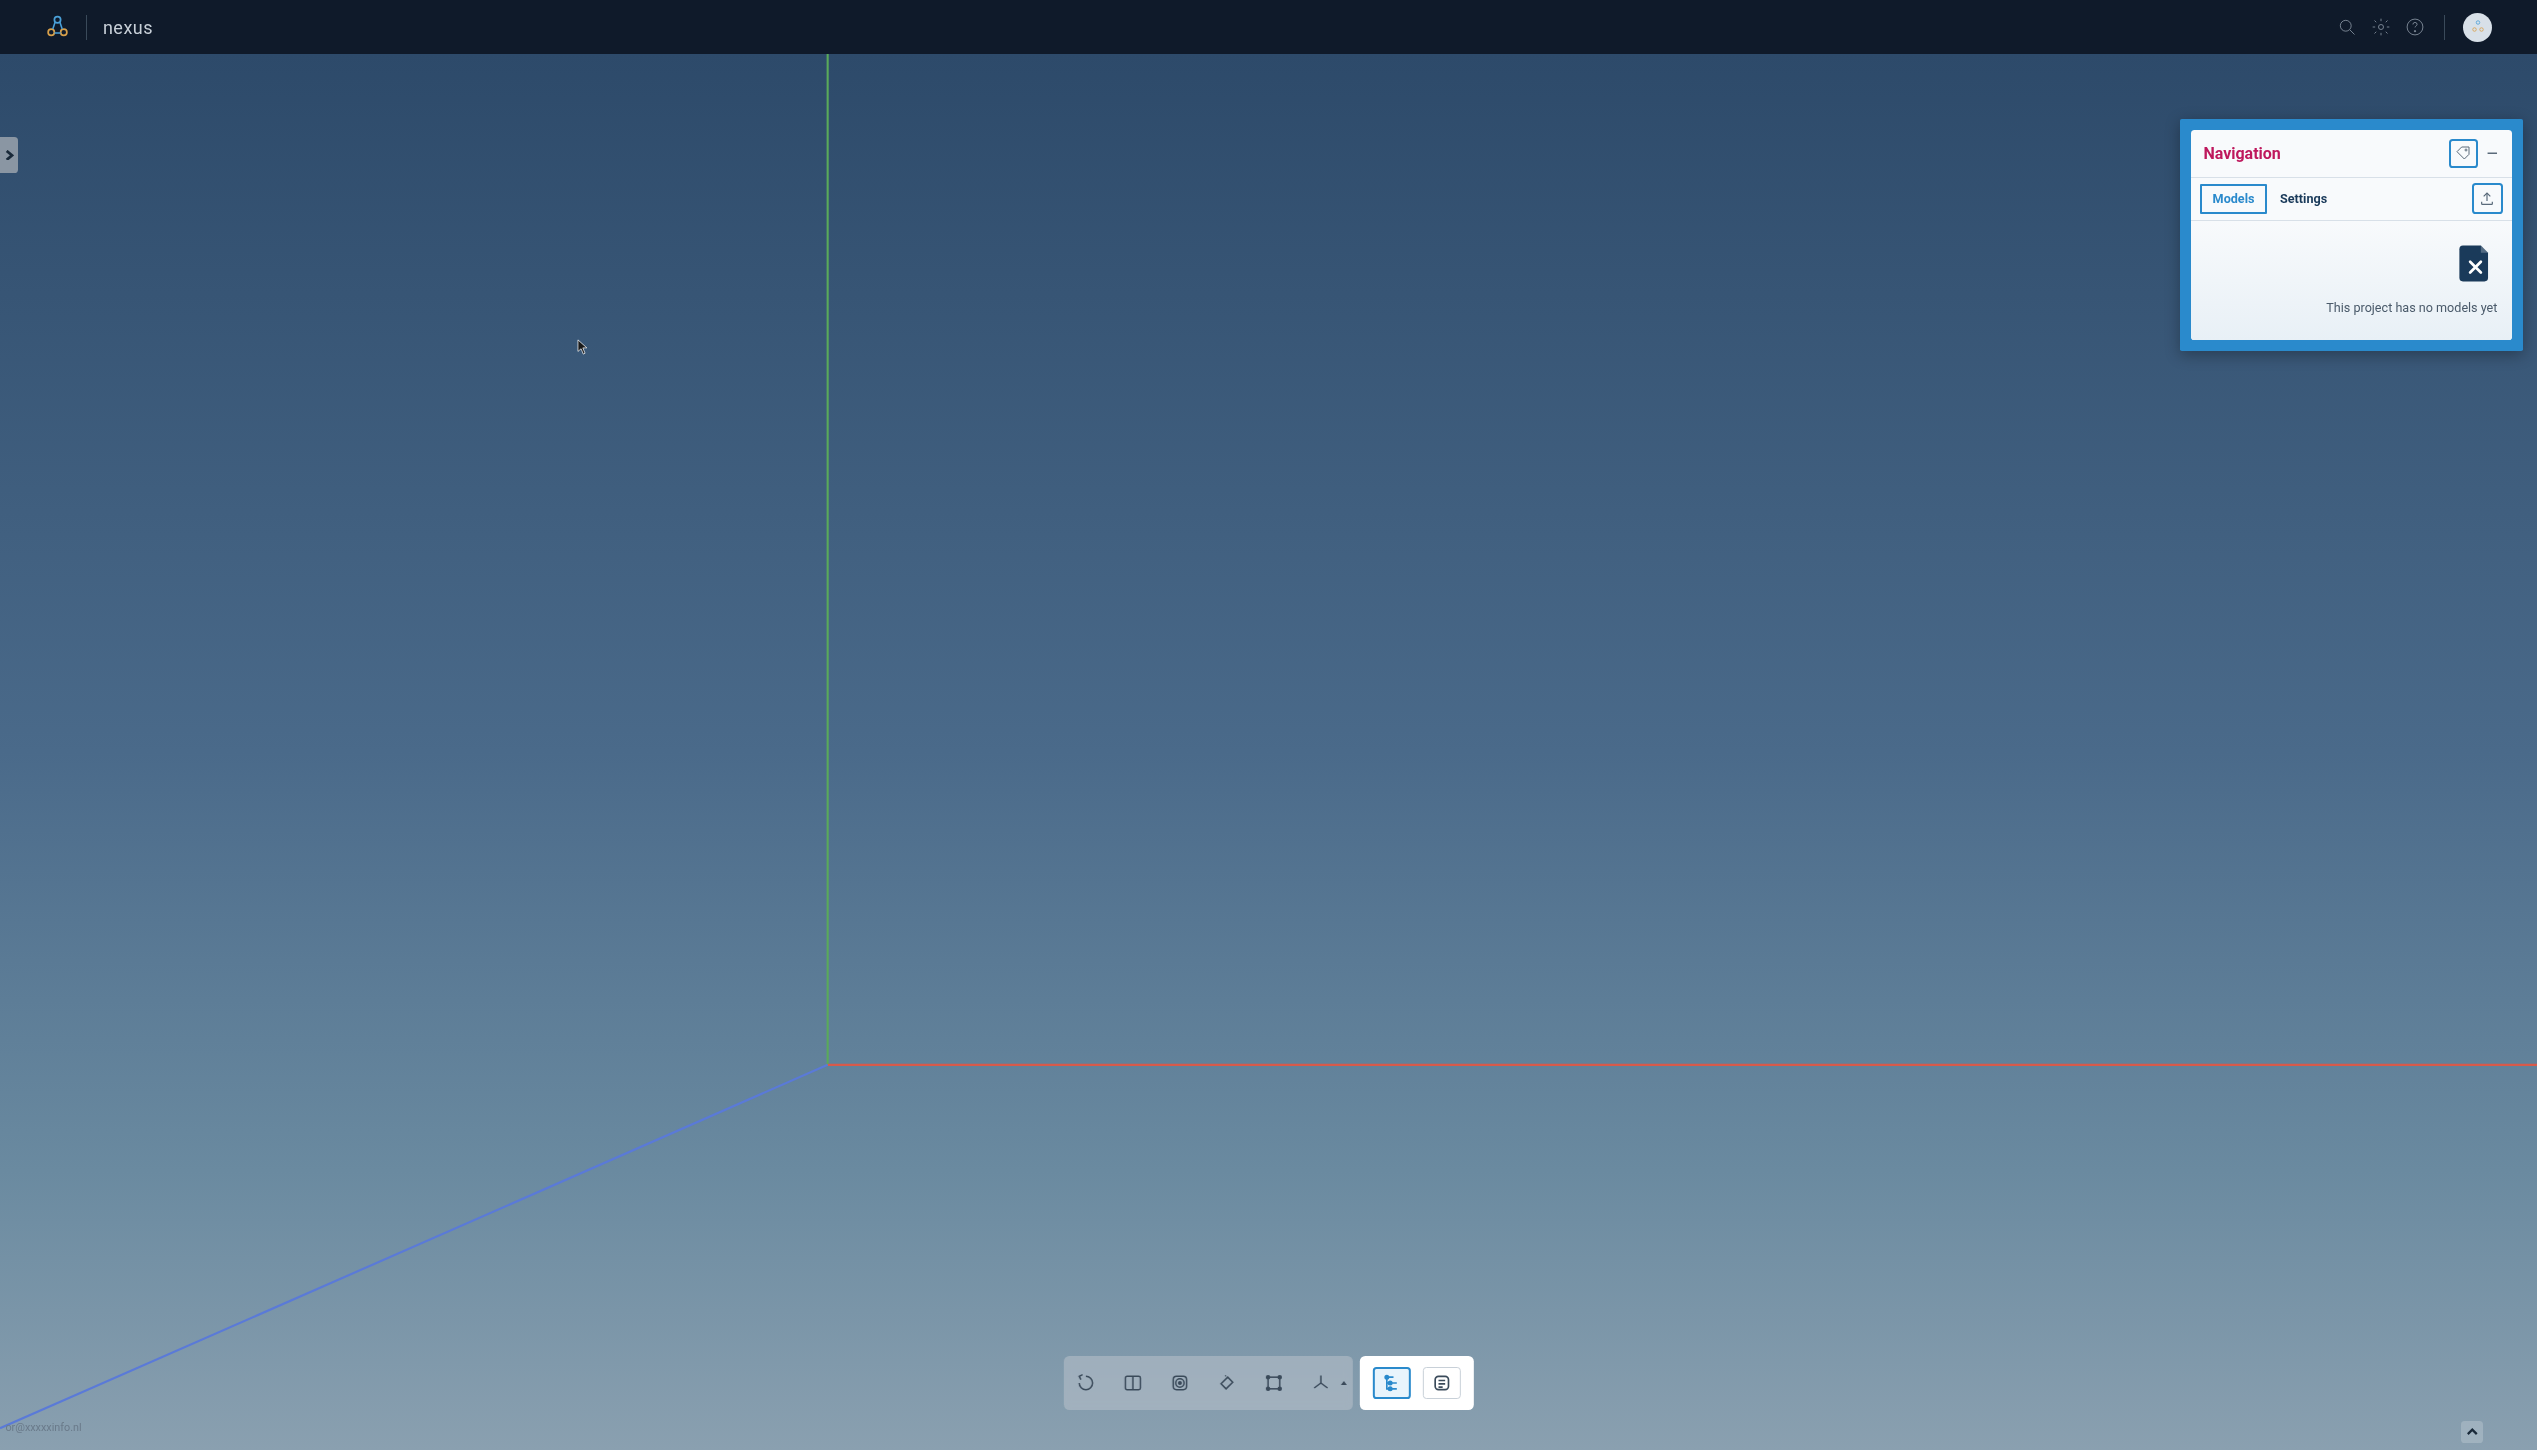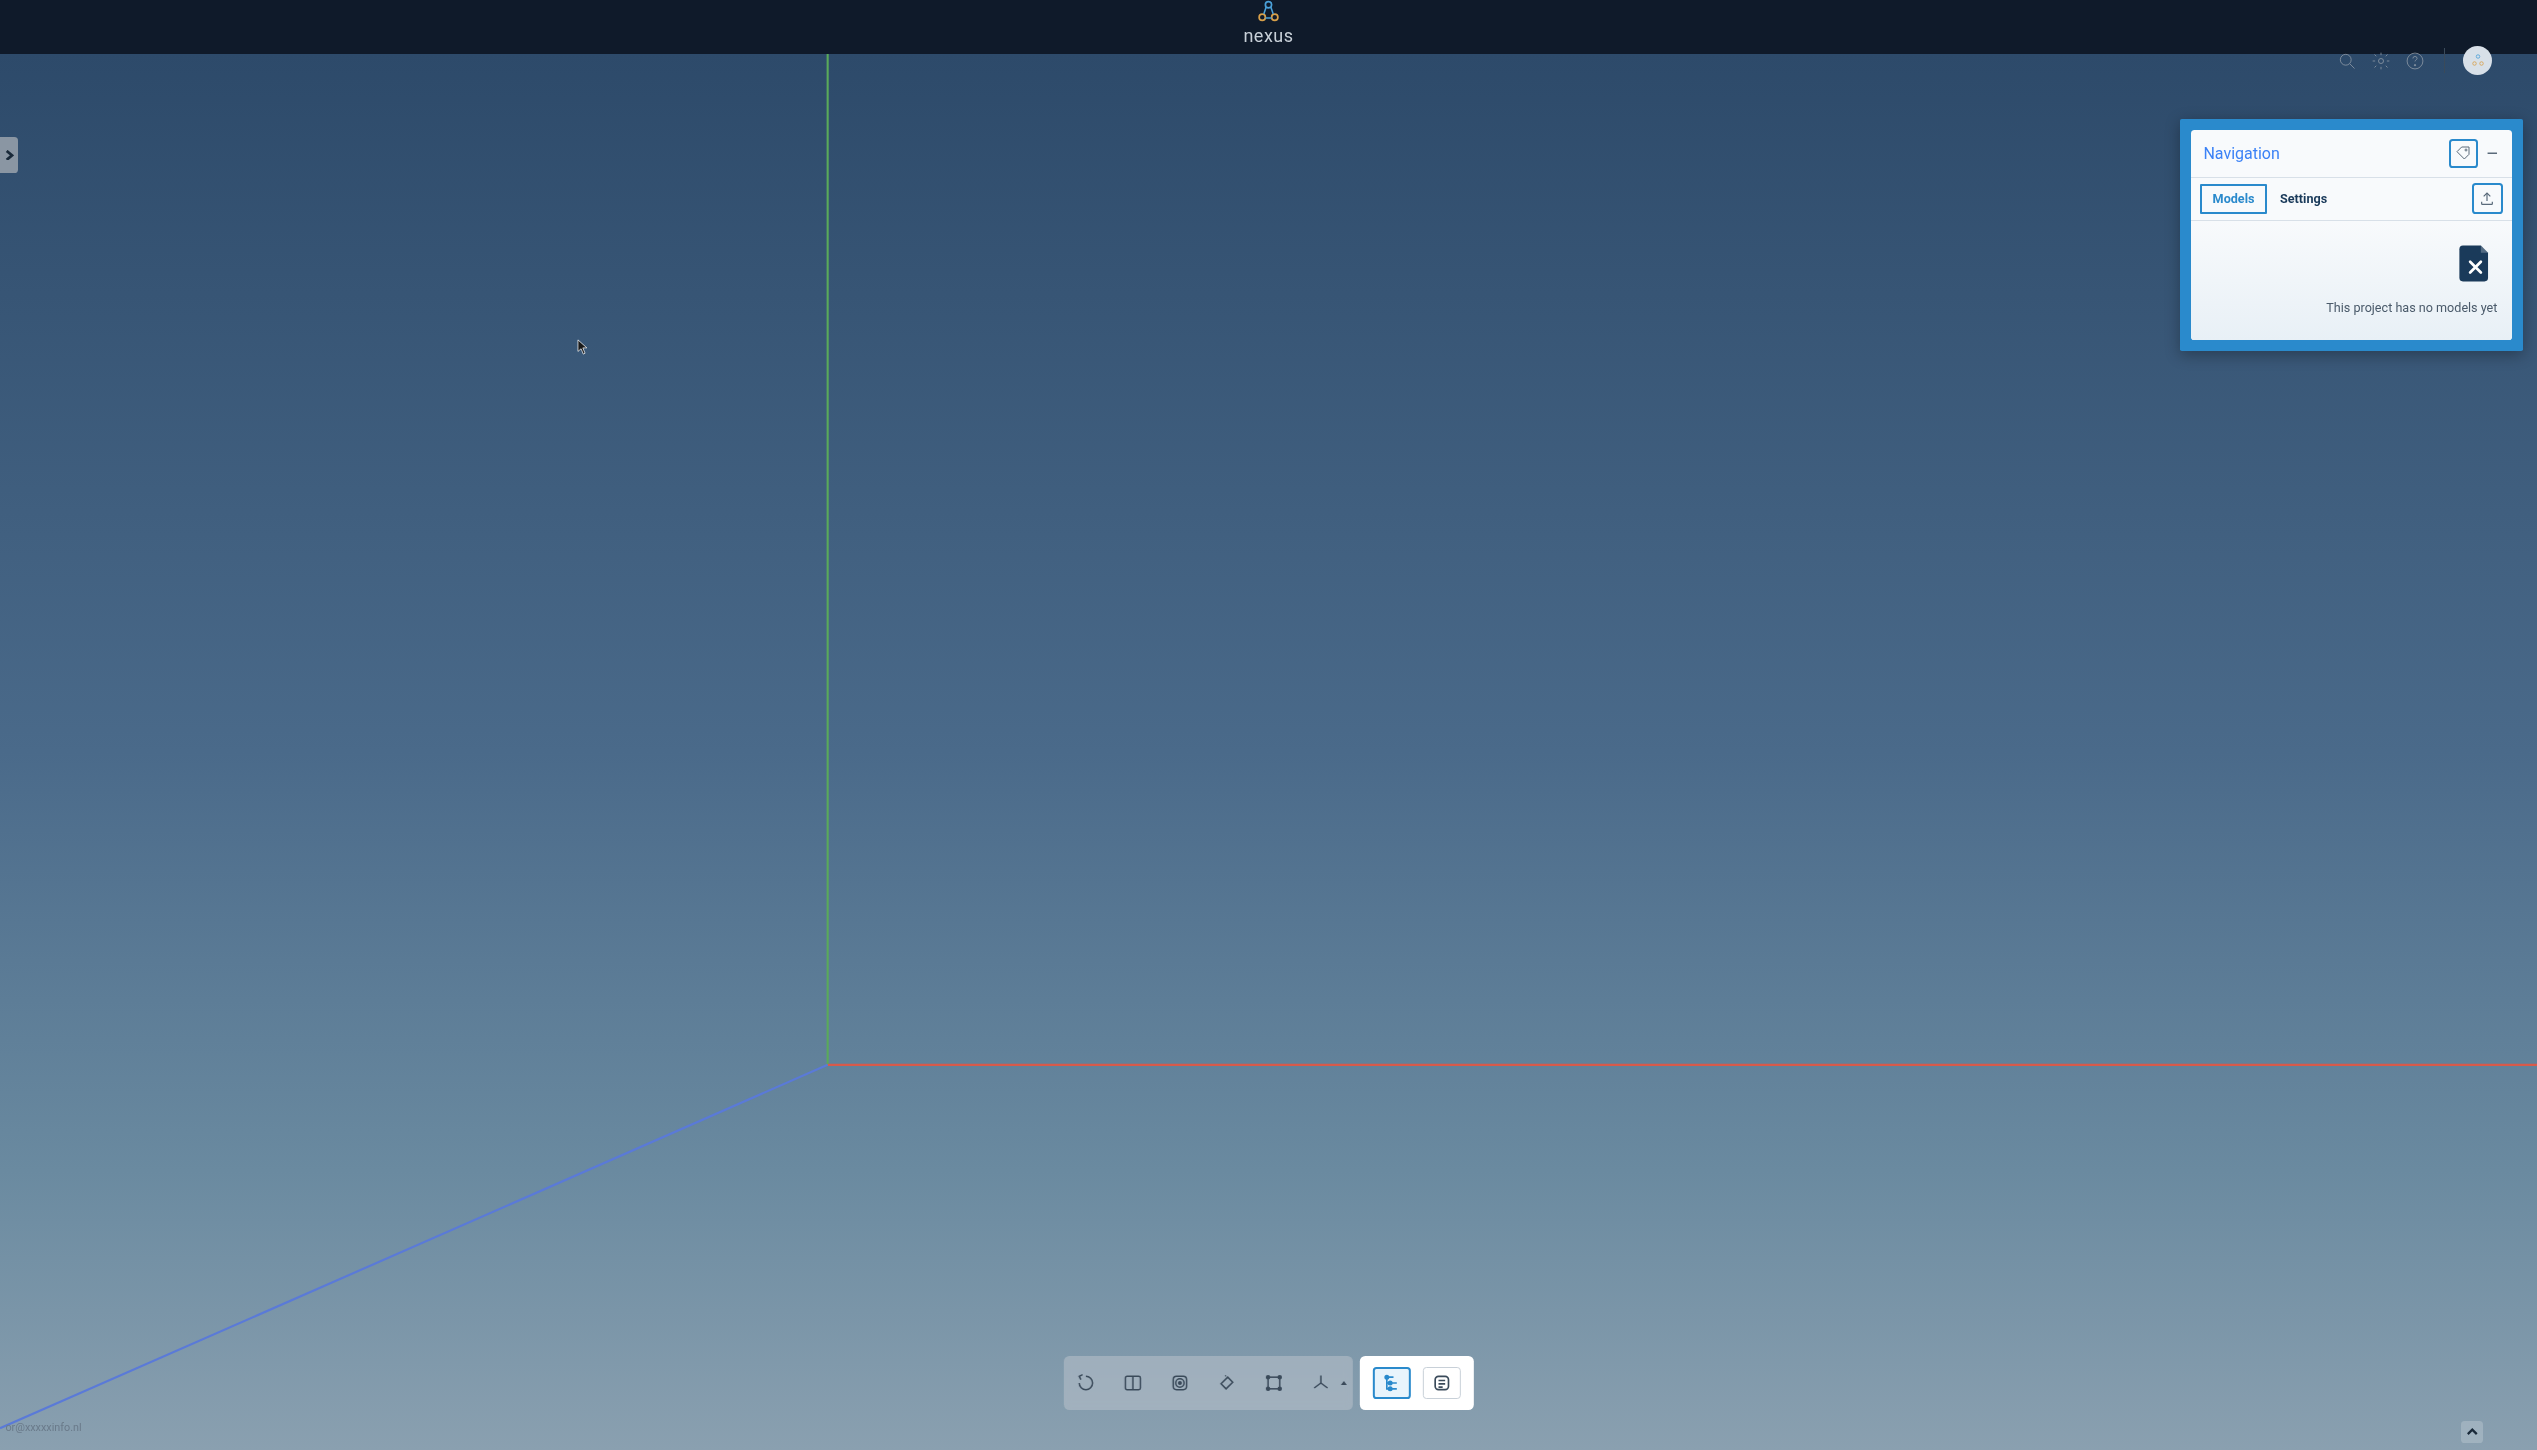--- a/index.html
+++ b/index.html
@@ -8,21 +8,20 @@
 
   
   .header {
     height: 54px;
     background: #0f1a2a;
     display: flex;
     align-items: center;
     padding: 0 45px 0 45px;
     position: relative;
     z-index: 10;
-    flex-direction: column;
   }
   .logo { display: flex; align-items: center; gap: 9px; }
   .logo-icon svg { width: 25px; height: 25px; display:block; }
   .logo-divider { width: 0.9px; height: 25px; background: #3a4a5a; margin: 0 16px; }
   .app-name { color: #c8d0d8; font-size: 18px; font-weight: 400; letter-spacing: 0.5px; }
 
   .nav { display: flex; align-items: stretch; height: 100%; margin-left: auto; margin-right: auto; position: absolute; left: 50%; transform: translateX(-50%); }
   .nav-item {
     color: #8a96a3; font-size: 16px; font-weight: 400;
     padding: 0 12.6px; display: flex; align-items: center;
@@ -69,21 +68,21 @@
     background: #2a8acc; padding: 10.8px; border-radius: 1.8px;
     box-shadow: 0 3.6px 14.4px rgba(0,0,0,0.3);
   }
   .nav-panel {
     width: 321px; background: #f8fafc; border-radius: 3.6px; overflow: hidden;
   }
   .nav-panel-header {
     display: flex; align-items: center; padding: 9px 12.6px;
     border-bottom: 0.9px solid #d8e0e8;
   }
-  .nav-panel-title { color: #3b82f6; font-size: 16px; font-weight: 400; flex: 1; }
+  .nav-panel-title { color: #be185d; font-size: 16px; font-weight: 700; flex: 1; }
   .nav-panel-tag {
     width: 29px; height: 29px; display: flex; align-items: center; justify-content: center;
     border: 2.7px solid #2a8acc; border-radius: 3.6px; margin-right: 7.2px; cursor: pointer;
   }
   .nav-panel-tag svg { width: 16px; height: 16px; stroke: #5a6a7a; stroke-width: 1.5; fill: none; }
   .nav-panel-min { width: 14.4px; height: 14.4px; cursor: pointer; display:flex; align-items:center; justify-content:center; }
   .nav-panel-min svg { stroke:#5a6a7a; stroke-width:2; }
 
   .nav-panel-tabs { display: flex; align-items: center; padding: 5.4px 9px; border-bottom: 0.9px solid #d8e0e8; }
   .nav-tab {

